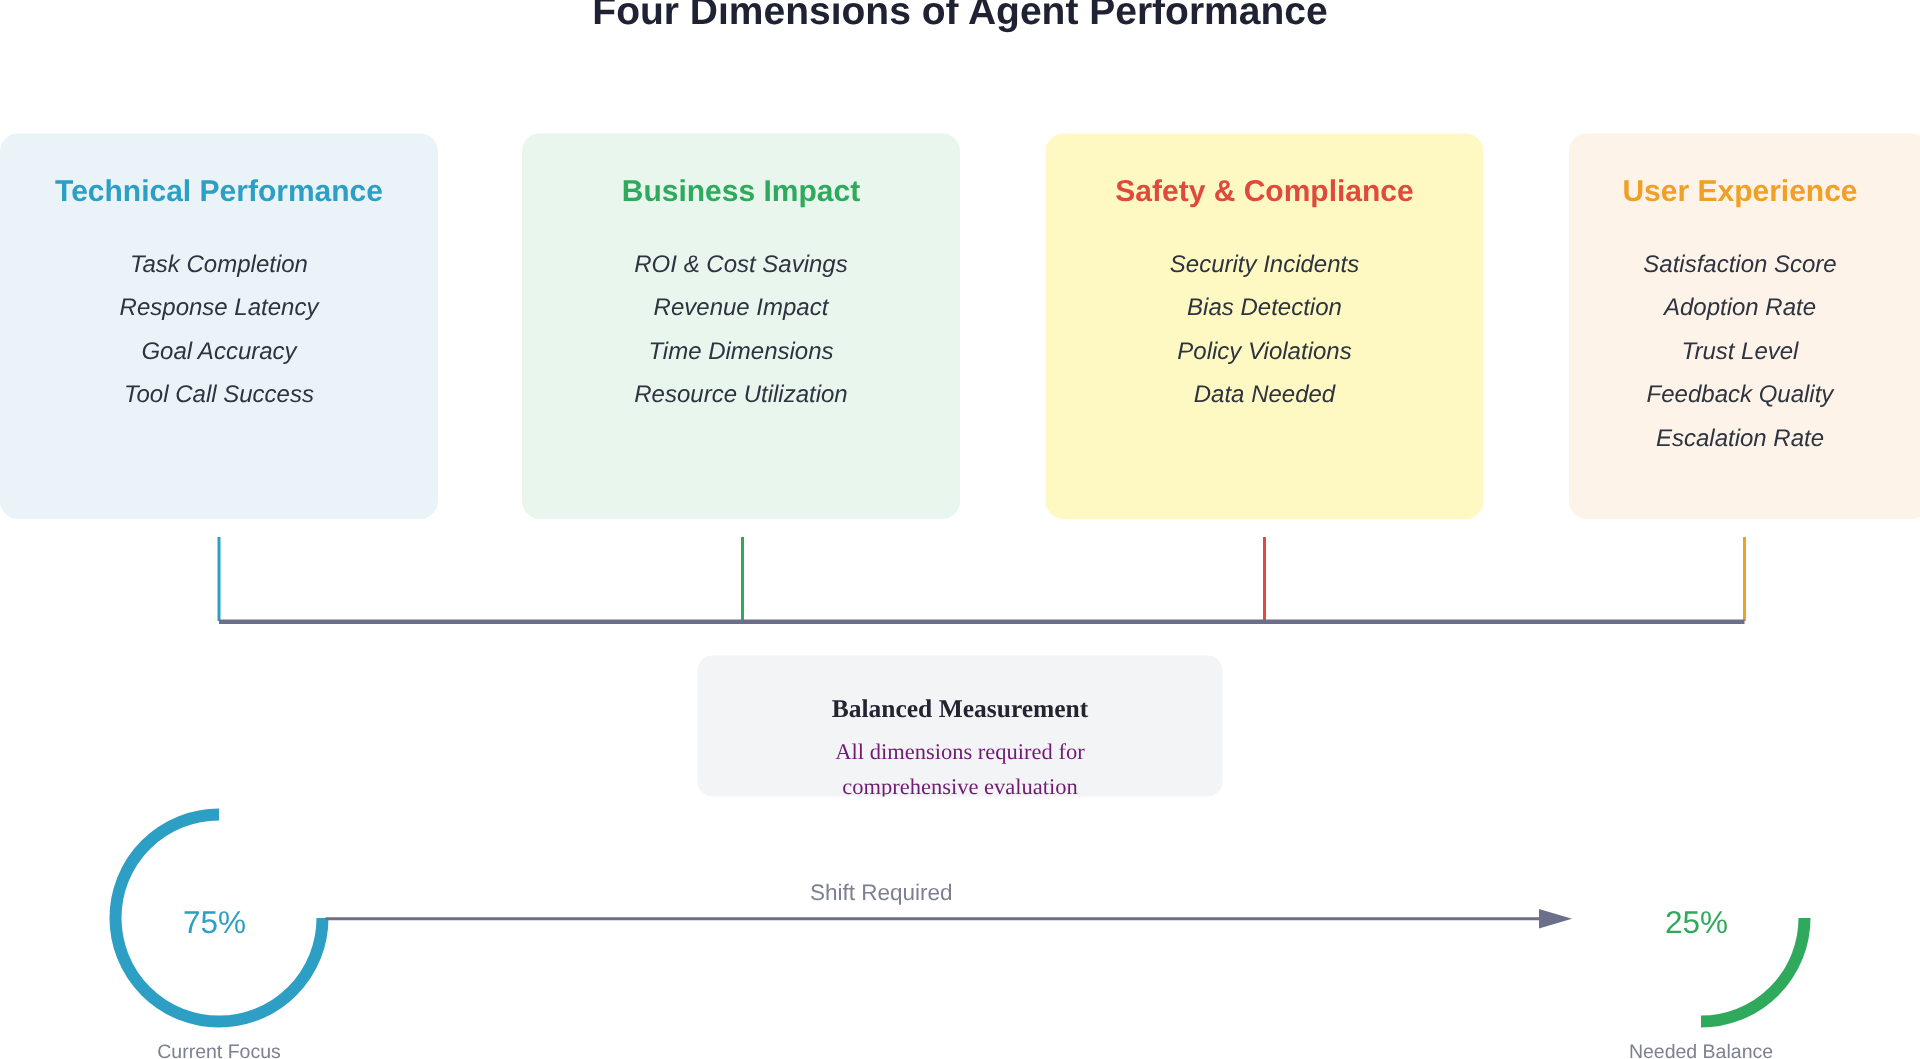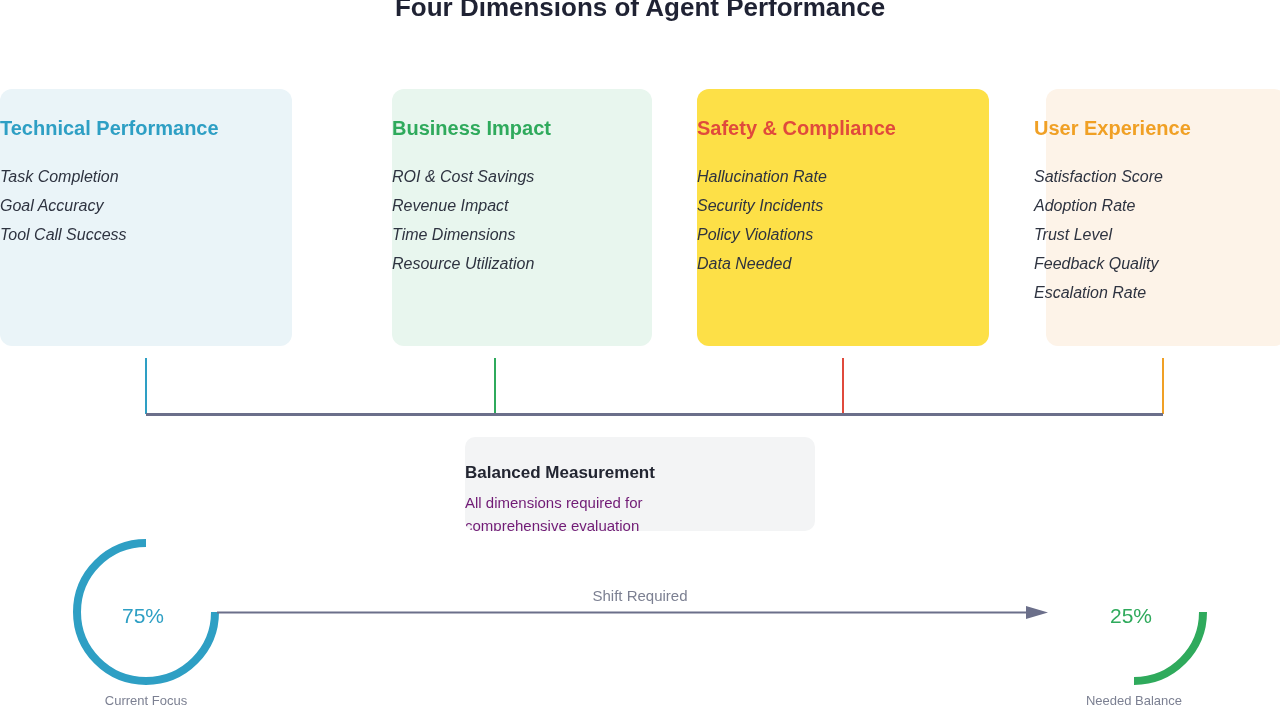--- a/index.html
+++ b/index.html
@@ -1,62 +1,63 @@
 <!DOCTYPE html>
 <html><head>
 <meta charset="utf-8">
 <style>
   html, body { margin: 0; padding: 0; background: #ffffff; }
   body { width: 1280px; height: 706px; position: relative; overflow: hidden; font-family: "Liberation Sans", sans-serif; }
   .title { position: absolute; left: 0; width: 1280px; top: -8px; text-align: center; font-size: 26px; font-weight: bold; color: #1f2233; }
-  .card { position: absolute; top: 89px; height: 257px; border-radius: 12px; box-sizing: border-box; text-align: left; }
+  .card { position: absolute; top: 89px; height: 257px; border-radius: 12px; box-sizing: border-box; text-align: center; }
   .card h2 { margin: 0; position: absolute; top: 28px; left: 0; right: 0; font-size: 20px; font-weight: bold; }
   .card ul { list-style: none; margin: 0; padding: 0; position: absolute; top: 77px; left: 0; right: 0; }
   .card li { font-size: 16px; color: #2e3340; height: 29px; line-height: 22px; font-style: italic; }
   .c1 { left: 0; width: 292px; background: #eaf4f8; }
-  .c2 { left: 348px; width: 260px; background: #e8f6ee; margin-left: 44px; }
-  .c3 { left: 697px; width: 292px; background: #fde047; }
+  .c2 { left: 348px; width: 292px; background: #e8f6ee; }
+  .c3 { left: 697px; width: 292px; background: #fef9c3; }
   .c4 { left: 1046px; width: 240px; background: #fdf3e8; }
   svg.lines { position: absolute; left: 0; top: 0; }
-  .balance { position: absolute; left: 465px; top: 437px; width: 350px; height: 94px; background: #f3f4f5; border-radius: 10px; overflow: hidden; }
+  .balance { position: absolute; left: 465px; top: 437px; width: 350px; height: 94px; background: #f3f4f5; border-radius: 10px; text-align: center; overflow: hidden; font-family: Liberation Serif, serif; }
   .balance .bt { margin-top: 26px; font-size: 17px; font-weight: bold; color: #222531; }
   .balance .bs { margin-top: 8px; font-size: 15px; color: #701a75; line-height: 23px; }
   .pct { position: absolute; font-size: 21px; font-weight: normal; }
   .cap { position: absolute; font-size: 13px; color: #7c8092; text-align: center; width: 160px; }
-  .shift { position: absolute; left: 540px; width: 200px; top: 587px; text-align: center; font-size: 15px; color: #7c8092; }
+  .shift { position: absolute; left: 540px; width: 200px; top: 587px; text-align: left; font-size: 15px; color: #7c8092; }
 </style>
 </head>
 <body>
 
 <div class="title">Four Dimensions of Agent Performance</div>
 
 <div class="card c1">
   <h2 style="color:#2e9fc4">Technical Performance</h2>
   <ul>
     <li>Task Completion</li>
+    <li>Response Latency</li>
     <li>Goal Accuracy</li>
     <li>Tool Call Success</li>
   </ul>
 </div>
 
 <div class="card c2">
   <h2 style="color:#2faa5c">Business Impact</h2>
   <ul>
     <li>ROI &amp; Cost Savings</li>
     <li>Revenue Impact</li>
     <li>Time Dimensions</li>
     <li>Resource Utilization</li>
   </ul>
 </div>
 
 <div class="card c3">
   <h2 style="color:#e04a3c">Safety &amp; Compliance</h2>
   <ul>
-    <li>Hallucination Rate</li>
     <li>Security Incidents</li>
+    <li>Bias Detection</li>
     <li>Policy Violations</li>
     <li>Data Needed</li>
   </ul>
 </div>
 
 <div class="card c4">
   <h2 style="color:#f0a025; left:-12px">User Experience</h2>
   <ul style="left:-12px">
     <li>Satisfaction Score</li>
     <li>Adoption Rate</li>

